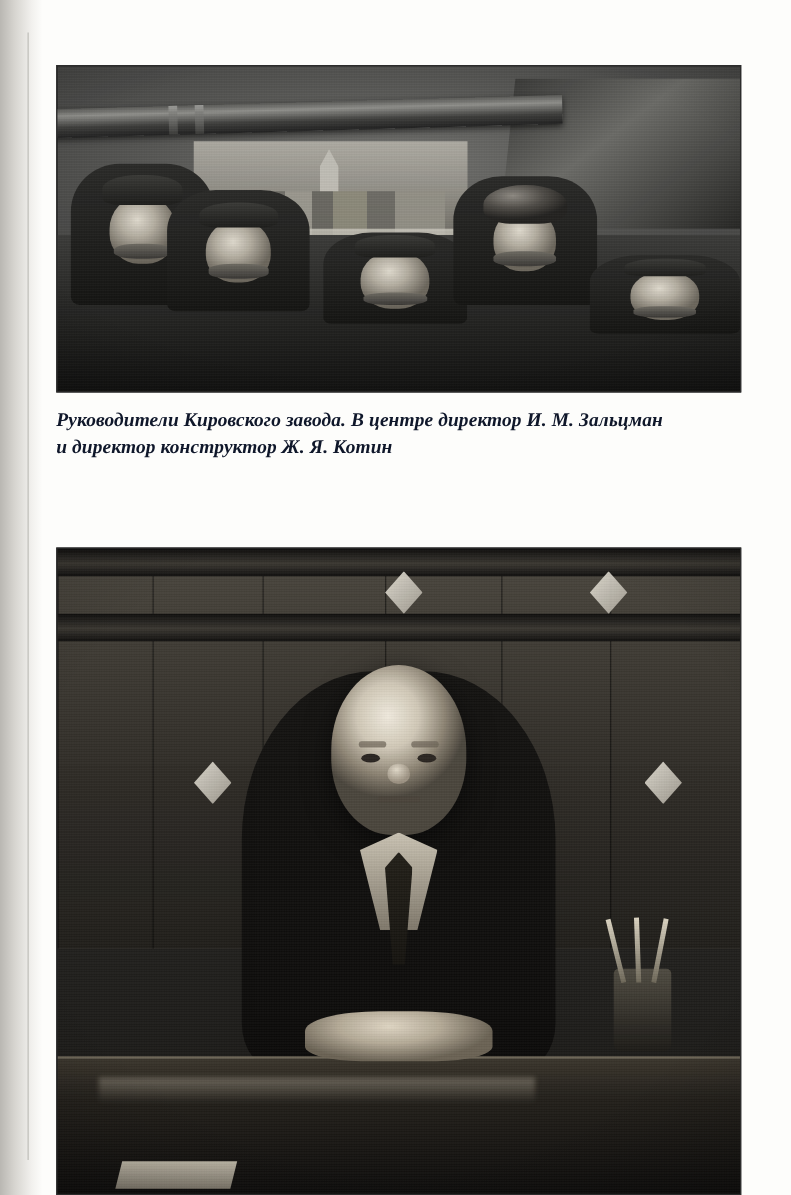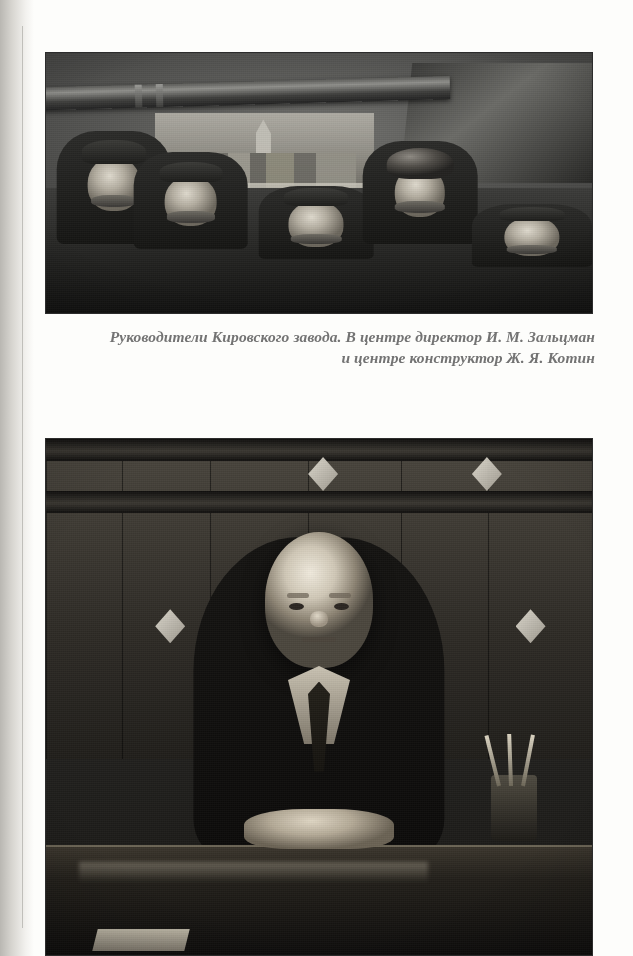--- a/index.html
+++ b/index.html
@@ -192,27 +192,27 @@
     pointer-events: none;
     background: radial-gradient(120% 110% at 50% 45%, rgba(0,0,0,0) 45%, rgba(0,0,0,.45) 100%);
   }
 
   
   .caption {
     position: absolute;
     left: 45px;
     top: 327px;
     width: 550px;
-    text-align: right;
+    text-align: left;
     font-family: "Liberation Serif", serif;
     font-style: italic;
     font-weight: 700;
     font-size: 15.5px;
     line-height: 1.34;
-    color: #737373;
+    color: #0f172a;
     letter-spacing: .1px;
   }
 
   
   .photo2-wrap {
     position: absolute;
     left: 45px;
     top: 438px;
     width: 548px;
     height: 518px;
@@ -436,21 +436,21 @@
         <div class="collar" style="width:42%;height:8%;bottom:54%;"></div>
       </div>
 
       <div class="grain"></div>
       <div class="vignette"></div>
     </div>
   </div>
 
   <div class="caption">
     <div>Руководители Кировского завода. В центре директор И. М. Зальцман</div>
-    <div>и центре конструктор Ж. Я. Котин</div>
+    <div>и директор конструктор Ж. Я. Котин</div>
   </div>
 
   <div class="photo2-wrap">
     <div class="photo-frame">
       <div class="p2-room"></div>
 
       <div class="p2-panel" style="left:0%;  width:14%;"></div>
       <div class="p2-panel" style="left:14%; width:16%;"></div>
       <div class="p2-panel" style="left:30%; width:18%;"></div>
       <div class="p2-panel" style="left:48%; width:17%;"></div>

